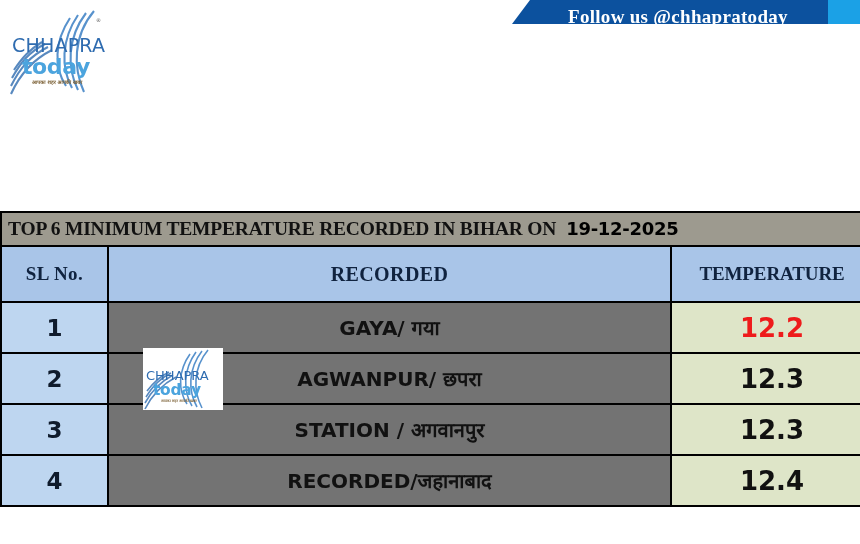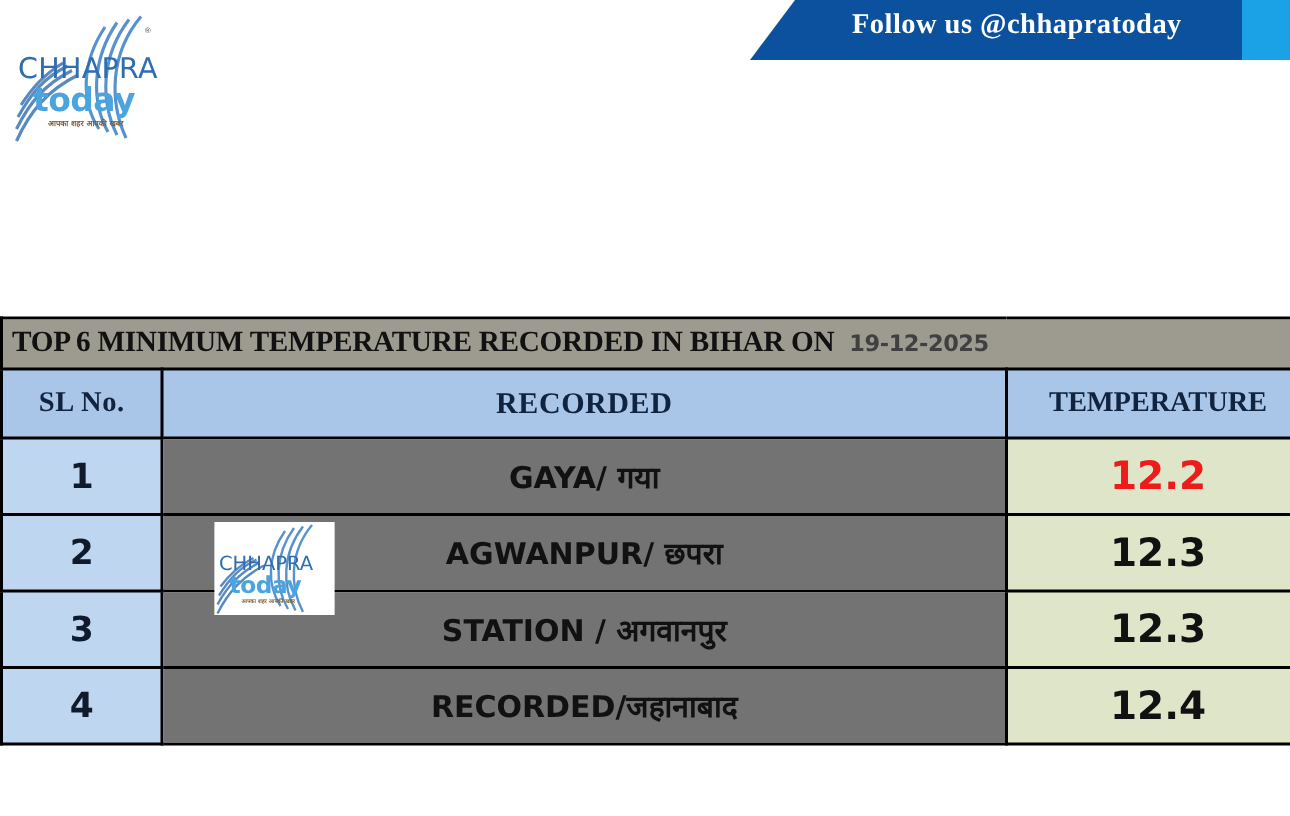--- a/index.html
+++ b/index.html
@@ -6,21 +6,21 @@
   html,body{ width:860px; height:544px; }
   body{
     background:#ffffff;
     font-family:"Liberation Serif", serif;
     position:relative;
     overflow:hidden;
   }
 
   
   .banner-wrap{
-    position:absolute; top:0; left:500px; width:360px; height:40px;
+    position:absolute; top:0; left:500px; width:360px; height:24px;
     overflow:hidden;
   }
   .banner-shape{
     position:absolute; top:0; left:0; width:328px; height:40px;
     background:#0c519e;
     clip-path:polygon(30px 0, 100% 0, 100% 100%, 0 100%);
   }
   .banner-accent{
     position:absolute; top:0; right:0; width:32px; height:40px;
     background:#1ba1e6;
@@ -71,29 +71,29 @@
   .title-main{
     font-family:"Liberation Serif", serif;
     font-weight:700;
     font-size:19.5px;
     color:#111;
     letter-spacing:-.2px;
   }
   .title-date{
     font-family:"DejaVu Sans", sans-serif;
     font-weight:700;
-    font-size:15px;
-    color:#404040;
+    font-size:18px;
+    color:#000000;
     margin-left:10px;
     letter-spacing:-.3px;
   }
 
   .head-cell{
     background:#a9c5e8;
-    height:46px;
+    height:56px;
     text-align:center;
     font-family:"Liberation Serif", serif;
     font-weight:700;
     font-size:20px;
     color:#10233f;
     letter-spacing:.4px;
   }
   .head-cell.sl   { font-size:19px; }
   .head-cell.temp { font-size:19px; letter-spacing:-.1px; }
 

